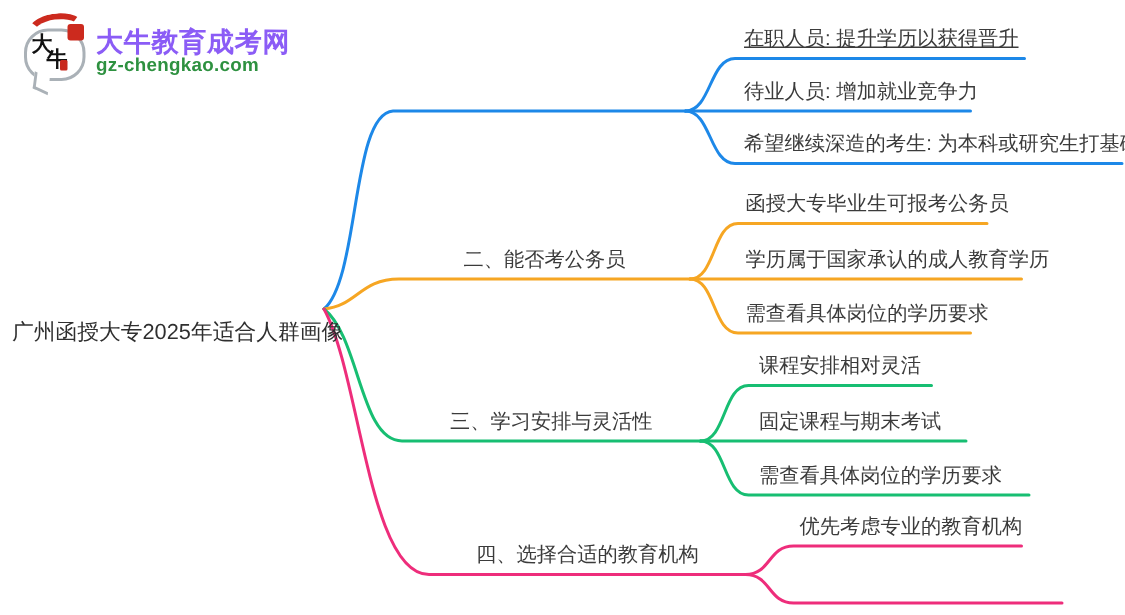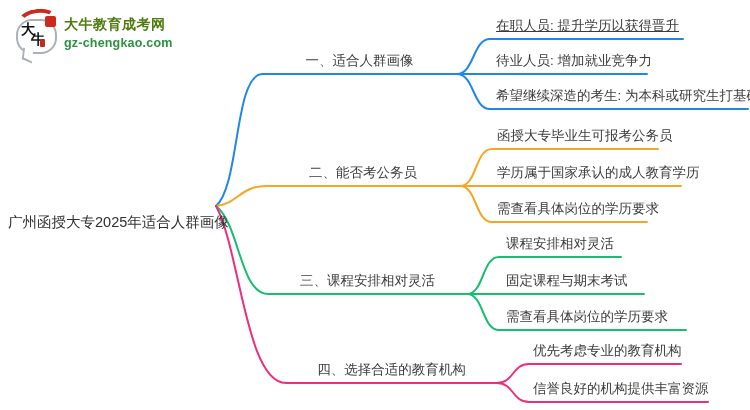--- a/index.html
+++ b/index.html
@@ -12,21 +12,21 @@
   svg.links{position:absolute;left:0;top:0;width:750px;height:410px;}
   svg.links path{fill:none;stroke-width:2;stroke-linecap:round;}
 
   .node{position:absolute;white-space:nowrap;color:#3b3b3b;line-height:20px;height:20px;}
   .root-label{font-size:14.5px;color:#2f2f2f;margin-top:16px;}
   .branch-label{font-size:13.5px;text-align:center;}
   .leaf{font-size:13.5px;}
 
   
   .logo{position:absolute;left:14px;top:10px;width:190px;height:52px;cursor:pointer;}
-  .logo-title{position:absolute;left:50px;top:6px;font-size:14px;font-weight:bold;color:#4d7c0f;letter-spacing:.5px;white-space:nowrap;}
+  .logo-title{position:absolute;left:50px;top:6px;font-size:18px;font-weight:bold;color:#8b5cf6;letter-spacing:.5px;white-space:nowrap;}
   .logo-domain{position:absolute;left:50px;top:26px;font-size:12.5px;font-weight:bold;color:#2e9140;letter-spacing:.2px;white-space:nowrap;}
   .logo-icon{position:absolute;left:0;top:0;width:48px;height:52px;}
   .bubble{position:absolute;left:2px;top:9px;width:37px;height:31px;background:#fff;
           border:2px solid #aab1b7;border-radius:16px 16px 16px 16px;}
   .bubble-tail{position:absolute;left:8px;top:40px;width:9px;height:9px;background:#fff;
           border-left:2px solid #aab1b7;border-bottom:2px solid #aab1b7;
           transform:rotate(25deg) skewX(18deg);}
   .red-arc{position:absolute;left:4px;top:-1px;width:31px;height:15px;
           border:4px solid transparent;border-top:4.5px solid #cc2a1e;
           border-radius:50%;transform:rotate(-8deg);}
@@ -80,32 +80,30 @@
       <div class="char-niu">牛</div>
       <div class="seal"></div>
       <div class="mini-seal"></div>
     </div>
     <div class="logo-title">大牛教育成考网</div>
     <div class="logo-domain">gz-chengkao.com</div>
   </div>
 
   <div class="node root-label" style="left:8px;top:196px;">广州函授大专2025年适合人群画像</div>
 
-  <div class="node branch-label" style="left:262px;top:51px;width:195px;">一、适合人群画像</div>
   <div class="node leaf" style="left:496px;top:16px;text-decoration:underline;">在职人员: 提升学历以获得晋升</div>
   <div class="node leaf" style="left:496px;top:51px;">待业人员: 增加就业竞争力</div>
   <div class="node leaf" style="left:496px;top:86px;">希望继续深造的考生: 为本科或研究生打基础</div>
 
   <div class="node leaf" style="left:497px;top:126px;">函授大专毕业生可报考公务员</div>
   <div class="node branch-label" style="left:266px;top:163px;width:194px;">二、能否考公务员</div>
   <div class="node leaf" style="left:497px;top:163px;">学历属于国家承认的成人教育学历</div>
   <div class="node leaf" style="left:497px;top:199px;">需查看具体岗位的学历要求</div>
 
-  <div class="node branch-label" style="left:268px;top:271px;width:199px;">三、课程安排相对灵活</div>
+  <div class="node branch-label" style="left:268px;top:271px;width:199px;">三、学习安排与灵活性</div>
   <div class="node leaf" style="left:506px;top:271px;">固定课程与期末考试</div>
   <div class="node leaf" style="left:506px;top:234px;">课程安排相对灵活</div>
   <div class="node leaf" style="left:506px;top:307px;">需查看具体岗位的学历要求</div>
 
   <div class="node branch-label" style="left:286px;top:360px;width:211px;">四、选择合适的教育机构</div>
   <div class="node leaf" style="left:533px;top:341px;">优先考虑专业的教育机构</div>
-  <div class="node leaf" style="left:533px;top:379px;">信誉良好的机构提供丰富资源</div>
 
 </div>
 
 </body></html>

